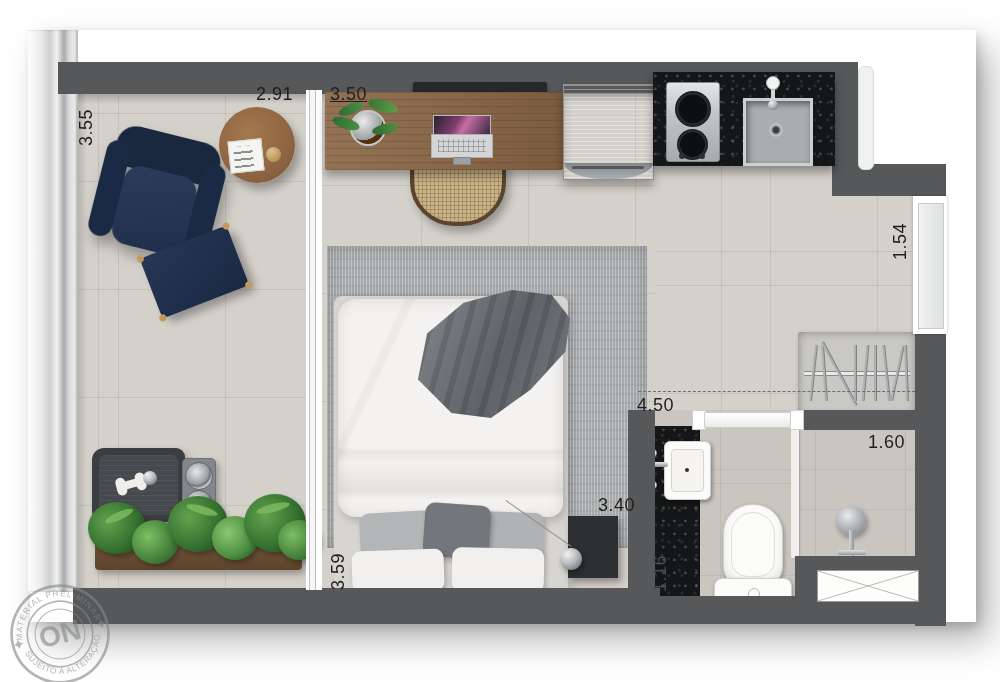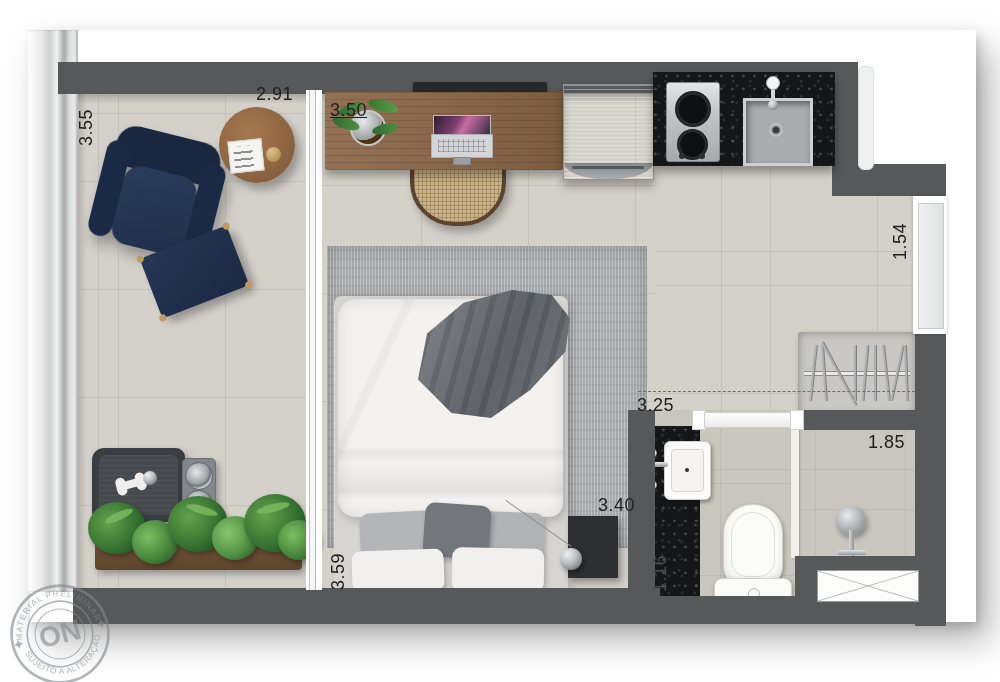--- a/index.html
+++ b/index.html
@@ -245,24 +245,24 @@
   <div class="abs" style="left:817px;top:570px;width:100px;height:30px;background:#fdfdfc;border:1px solid #9a9a98;z-index:45;">
     <svg width="100%" height="100%" viewBox="0 0 100 30" preserveAspectRatio="none">
       <line x1="0" y1="0" x2="100" y2="30" stroke="#a8a8a6" stroke-width="0.8"></line>
       <line x1="0" y1="30" x2="100" y2="0" stroke="#a8a8a6" stroke-width="0.8"></line>
     </svg>
   </div>
 
   <div class="abs dashline" style="left:638px;top:391px;width:302px;height:0;"></div>
   <div class="abs dim dim-v" style="left:76px;top:86px;height:60px;">3.55</div>
   <div class="abs dim" style="left:256px;top:84px;">2.91</div>
-  <div class="abs dim" style="left:330px;top:100px;text-decoration:underline;">3.50</div>
+  <div class="abs dim" style="left:330px;top:84px;text-decoration:underline;">3.50</div>
   <div class="abs dim dim-v" style="left:890px;top:198px;height:62px;">1.54</div>
-  <div class="abs dim" style="left:637px;top:395px;">3.25</div>
-  <div class="abs dim" style="left:868px;top:432px;">1.85</div>
+  <div class="abs dim" style="left:637px;top:395px;">4.50</div>
+  <div class="abs dim" style="left:868px;top:432px;">1.60</div>
   <div class="abs dim" style="left:598px;top:495px;">3.40</div>
   <div class="abs dim dim-v" style="left:328px;top:538px;height:52px;">3.59</div>
   <div class="abs dim dim-v" style="left:650px;top:540px;height:52px;color:#4a4e51;z-index:81;">1.16</div>
 
   <div class="abs" style="left:8px;top:582px;width:104px;height:104px;transform:rotate(-14deg);opacity:.62;z-index:90;color:#84888b;">
     <svg viewBox="0 0 100 100" width="104" height="104">
       <circle cx="50" cy="50" r="46.5" fill="none" stroke="currentColor" stroke-width="2.6"></circle>
       <circle cx="50" cy="50" r="31.5" fill="none" stroke="currentColor" stroke-width="1.6"></circle>
       <circle cx="50" cy="50" r="24" fill="none" stroke="currentColor" stroke-width="1"></circle>
       <path id="wm-top" d="M 13.5 50 A 36.5 36.5 0 0 1 86.5 50" fill="none"></path>

